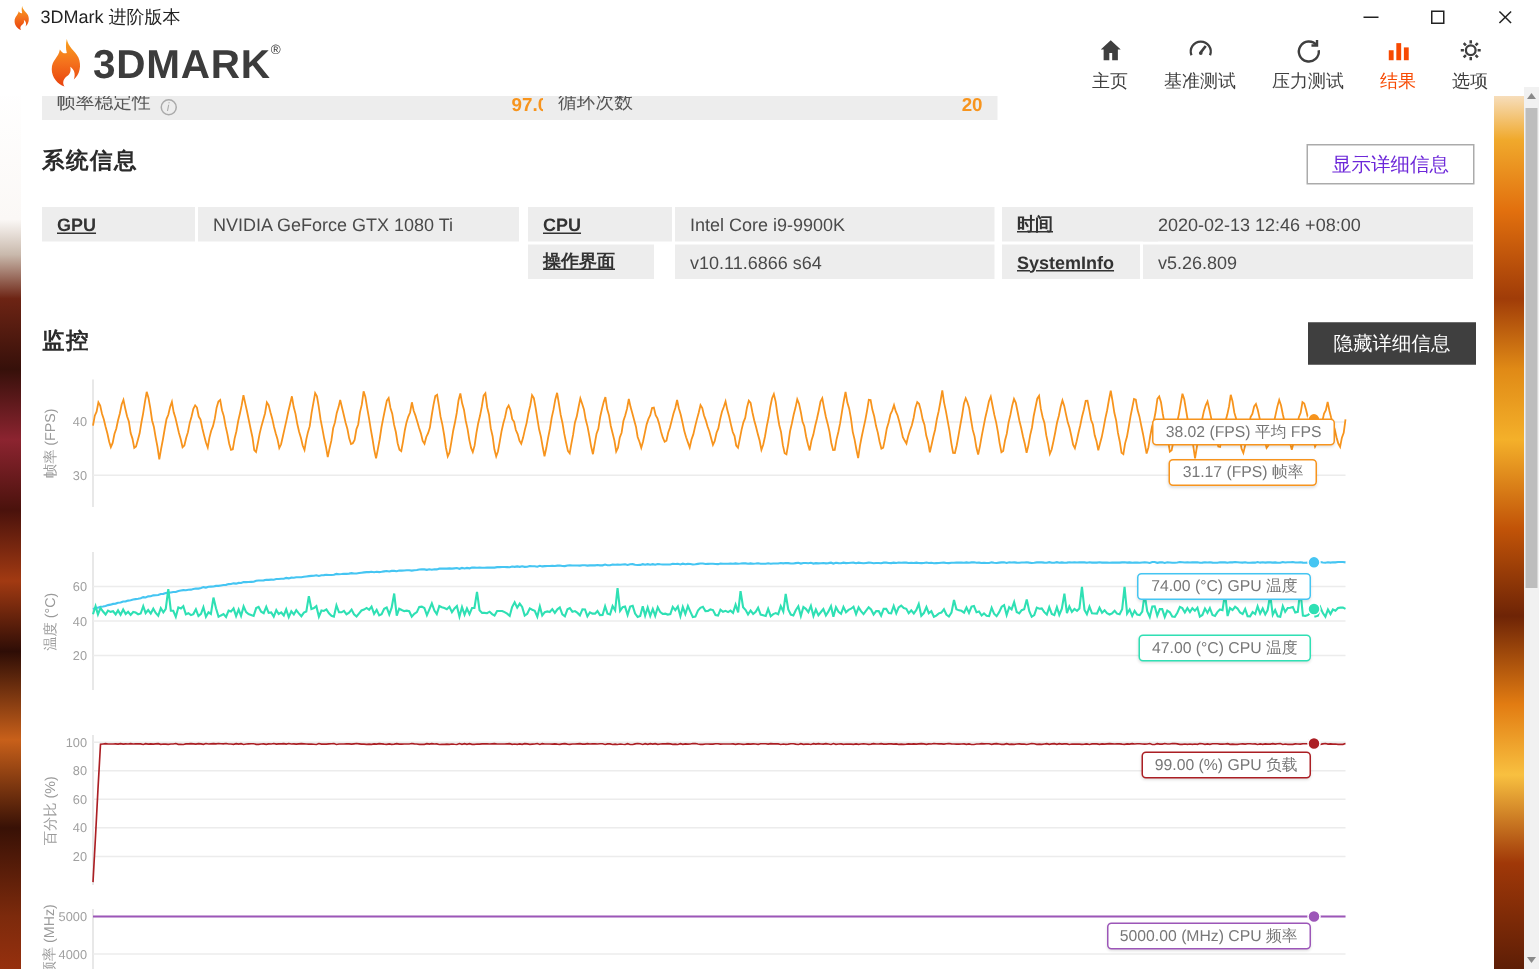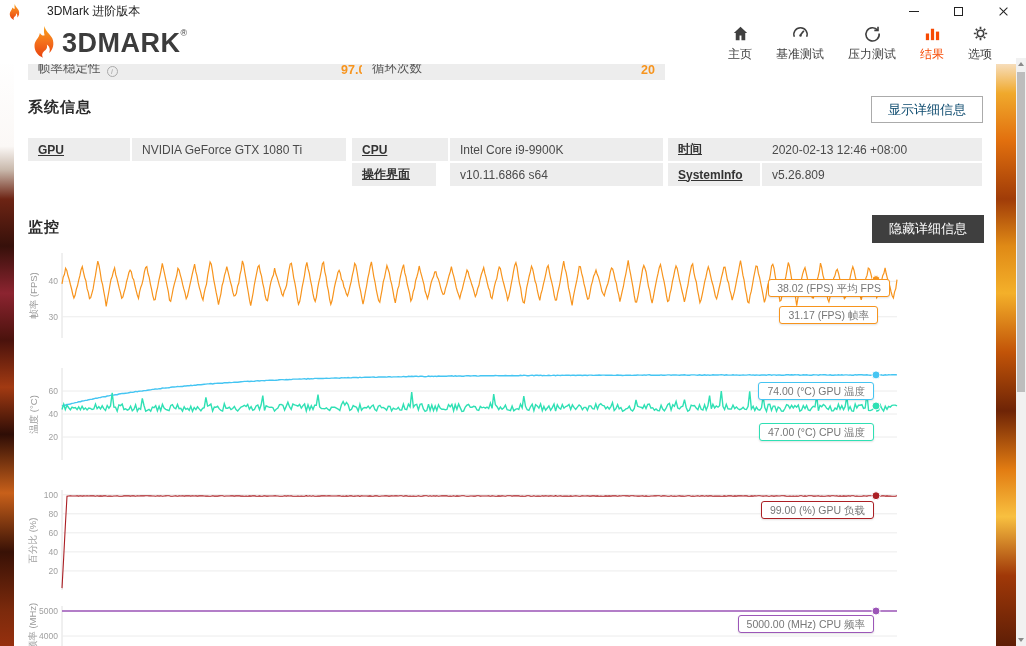--- a/index.html
+++ b/index.html
@@ -2,21 +2,21 @@
 <html><head>
 <meta charset="utf-8">
 <style>
   * { box-sizing: border-box; margin: 0; padding: 0; }
   html,body { width:1026px; height:646px; overflow:hidden; background:#fff;
     font-family:"Liberation Sans","DejaVu Sans",sans-serif; }
   body { position:relative; }
 
   
   .titlebar { position:absolute; top:0; left:0; right:0; height:22px; background:#fff;
-    display:flex; align-items:center; z-index:40;gap:20px; }
+    display:flex; align-items:center; z-index:40; }
   .app-icon { width:14px; height:14px; margin:0 6px 0 7px; }
   .title-text { font-size:12px; color:#222; }
   .win-controls { margin-left:auto; display:flex; height:22px; }
   .win-btn { width:45px; height:22px; display:flex; align-items:center; justify-content:center; cursor:default; }
   .glyph-min { width:10px; height:1px; background:#222; }
   .glyph-max { width:9px; height:9px; border:1px solid #222; }
   .glyph-close { position:relative; width:11px; height:11px; }
   .glyph-close:before,.glyph-close:after { content:""; position:absolute; left:0; top:5px; width:11px; height:1px; background:#222; }
   .glyph-close:before { transform:rotate(45deg); }
   .glyph-close:after  { transform:rotate(-45deg); }
@@ -51,21 +51,21 @@
 
   .settings-box { position:absolute; height:22px; background:#ededed; display:flex; align-items:flex-end; padding:0 10px 3px 10px; }
   .settings-box .lbl { font-size:12.5px; color:#555; }
   .settings-box .val { margin-left:auto; font-size:12.5px; font-weight:bold; color:#f7941d; }
   .info-badge { display:inline-block; width:11px; height:11px; border:1px solid #aaa; border-radius:50%;
     font-size:8px; line-height:10px; text-align:center; color:#aaa; margin-left:6px; font-style:italic; }
 
   .section-title { position:absolute; left:14px; font-size:15px; font-weight:bold; color:#2b2b2b; letter-spacing:1px; }
 
   .btn-light { position:absolute; right:13px; height:27px; padding:0 16px; background:#fff; border:1px solid #ababab;
-    font-size:13px; color:#0c4a6e; display:flex; align-items:center; cursor:pointer; }
+    font-size:13px; color:#6d28d9; display:flex; align-items:center; cursor:pointer; }
   .btn-dark { position:absolute; right:12px; height:28px; padding:0 16px; background:#3f3f3f; border:1px solid #3f3f3f;
     font-size:13px; color:#fff; display:flex; align-items:center; cursor:pointer; }
 
   .grid-cell { position:absolute; height:23px; background:#ededed; display:flex; align-items:center; padding:0 10px;
     font-size:12px; color:#4a4a4a; overflow:hidden; white-space:nowrap; }
   .grid-cell.hdr { font-weight:bold; color:#333;text-decoration:underline; }
 
   
   .chart { position:absolute; left:0; width:985px; }
   .chart svg { position:absolute; left:0; top:0; overflow:visible; }

